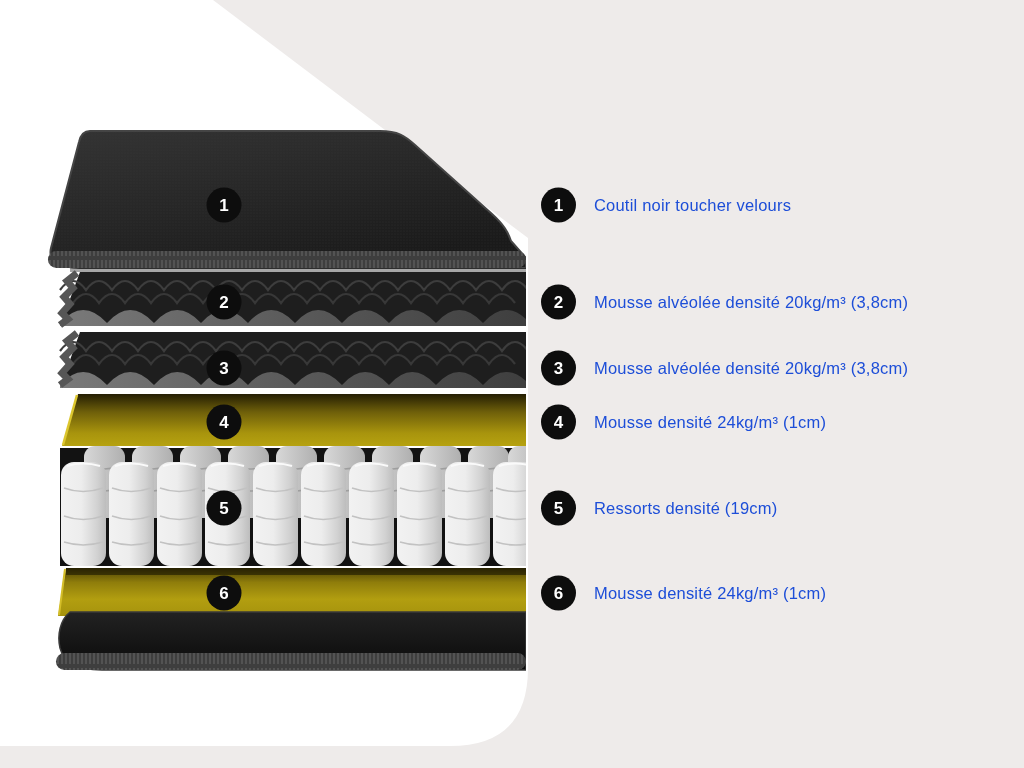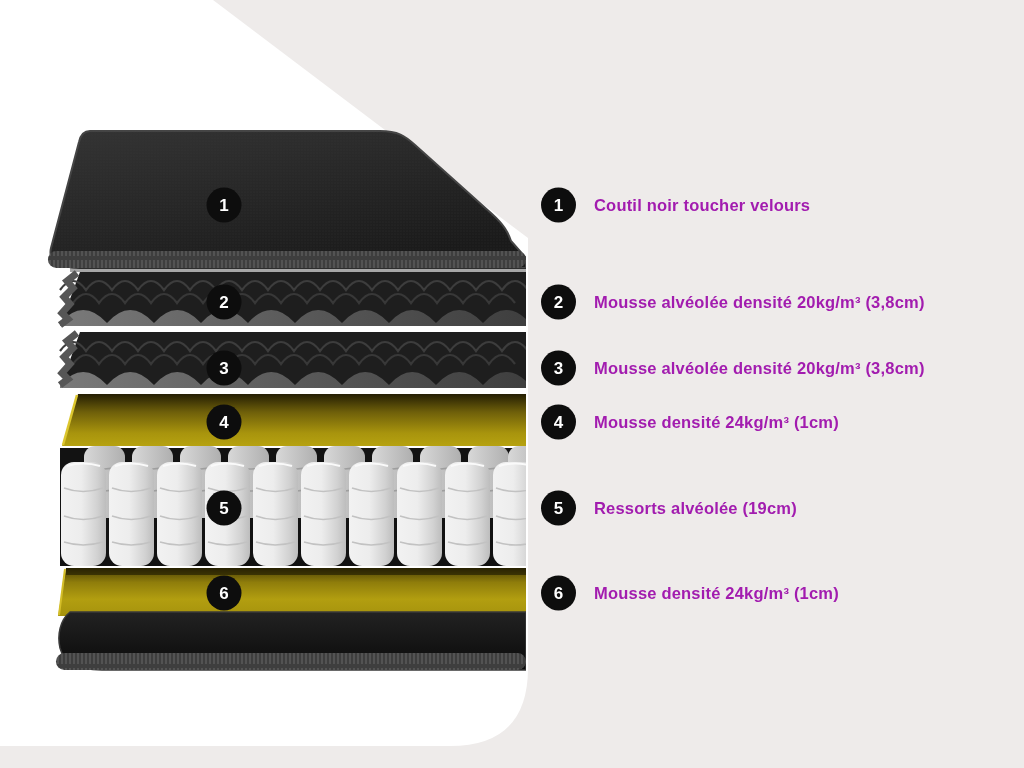--- a/index.html
+++ b/index.html
@@ -19,21 +19,21 @@
     transform:translate(-50%,-50%);
   }
   .legend-row{
     position:absolute;left:541px;transform:translateY(-50%);
     display:flex;align-items:center;gap:18px;white-space:nowrap;
   }
   .legend-row .marker{
     position:static;transform:none;flex:0 0 auto;
   }
   .legend-label{
-    color:#a21caf;font-size:16.5px;font-weight:700;letter-spacing:0.2px;
+    color:#1d4ed8;font-size:16.5px;font-weight:400;letter-spacing:0.2px;
   }
 </style>
 </head>
 <body>
 
 <div class="stage">
 
   <svg class="backdrop" width="1024" height="768" viewBox="0 0 1024 768" aria-hidden="true">
     <path d="M0,0 L213,0 L528,238 L528,668 Q528,746 450,746 L0,746 Z" fill="#FFFFFF"></path>
   </svg>
@@ -201,21 +201,21 @@
   <div class="legend-row" style="top:422px">
     <div class="marker">
         <span>4</span>
       </div>
     <div class="legend-label">Mousse densité 24kg/m³ (1cm)</div>
   </div>
   <div class="legend-row" style="top:508px">
     <div class="marker">
         <span>5</span>
       </div>
-    <div class="legend-label">Ressorts alvéolée (19cm)</div>
+    <div class="legend-label">Ressorts densité (19cm)</div>
   </div>
   <div class="legend-row" style="top:593px">
     <div class="marker">
         <span>6</span>
       </div>
     <div class="legend-label">Mousse densité 24kg/m³ (1cm)</div>
   </div>
 
 </div>
 

